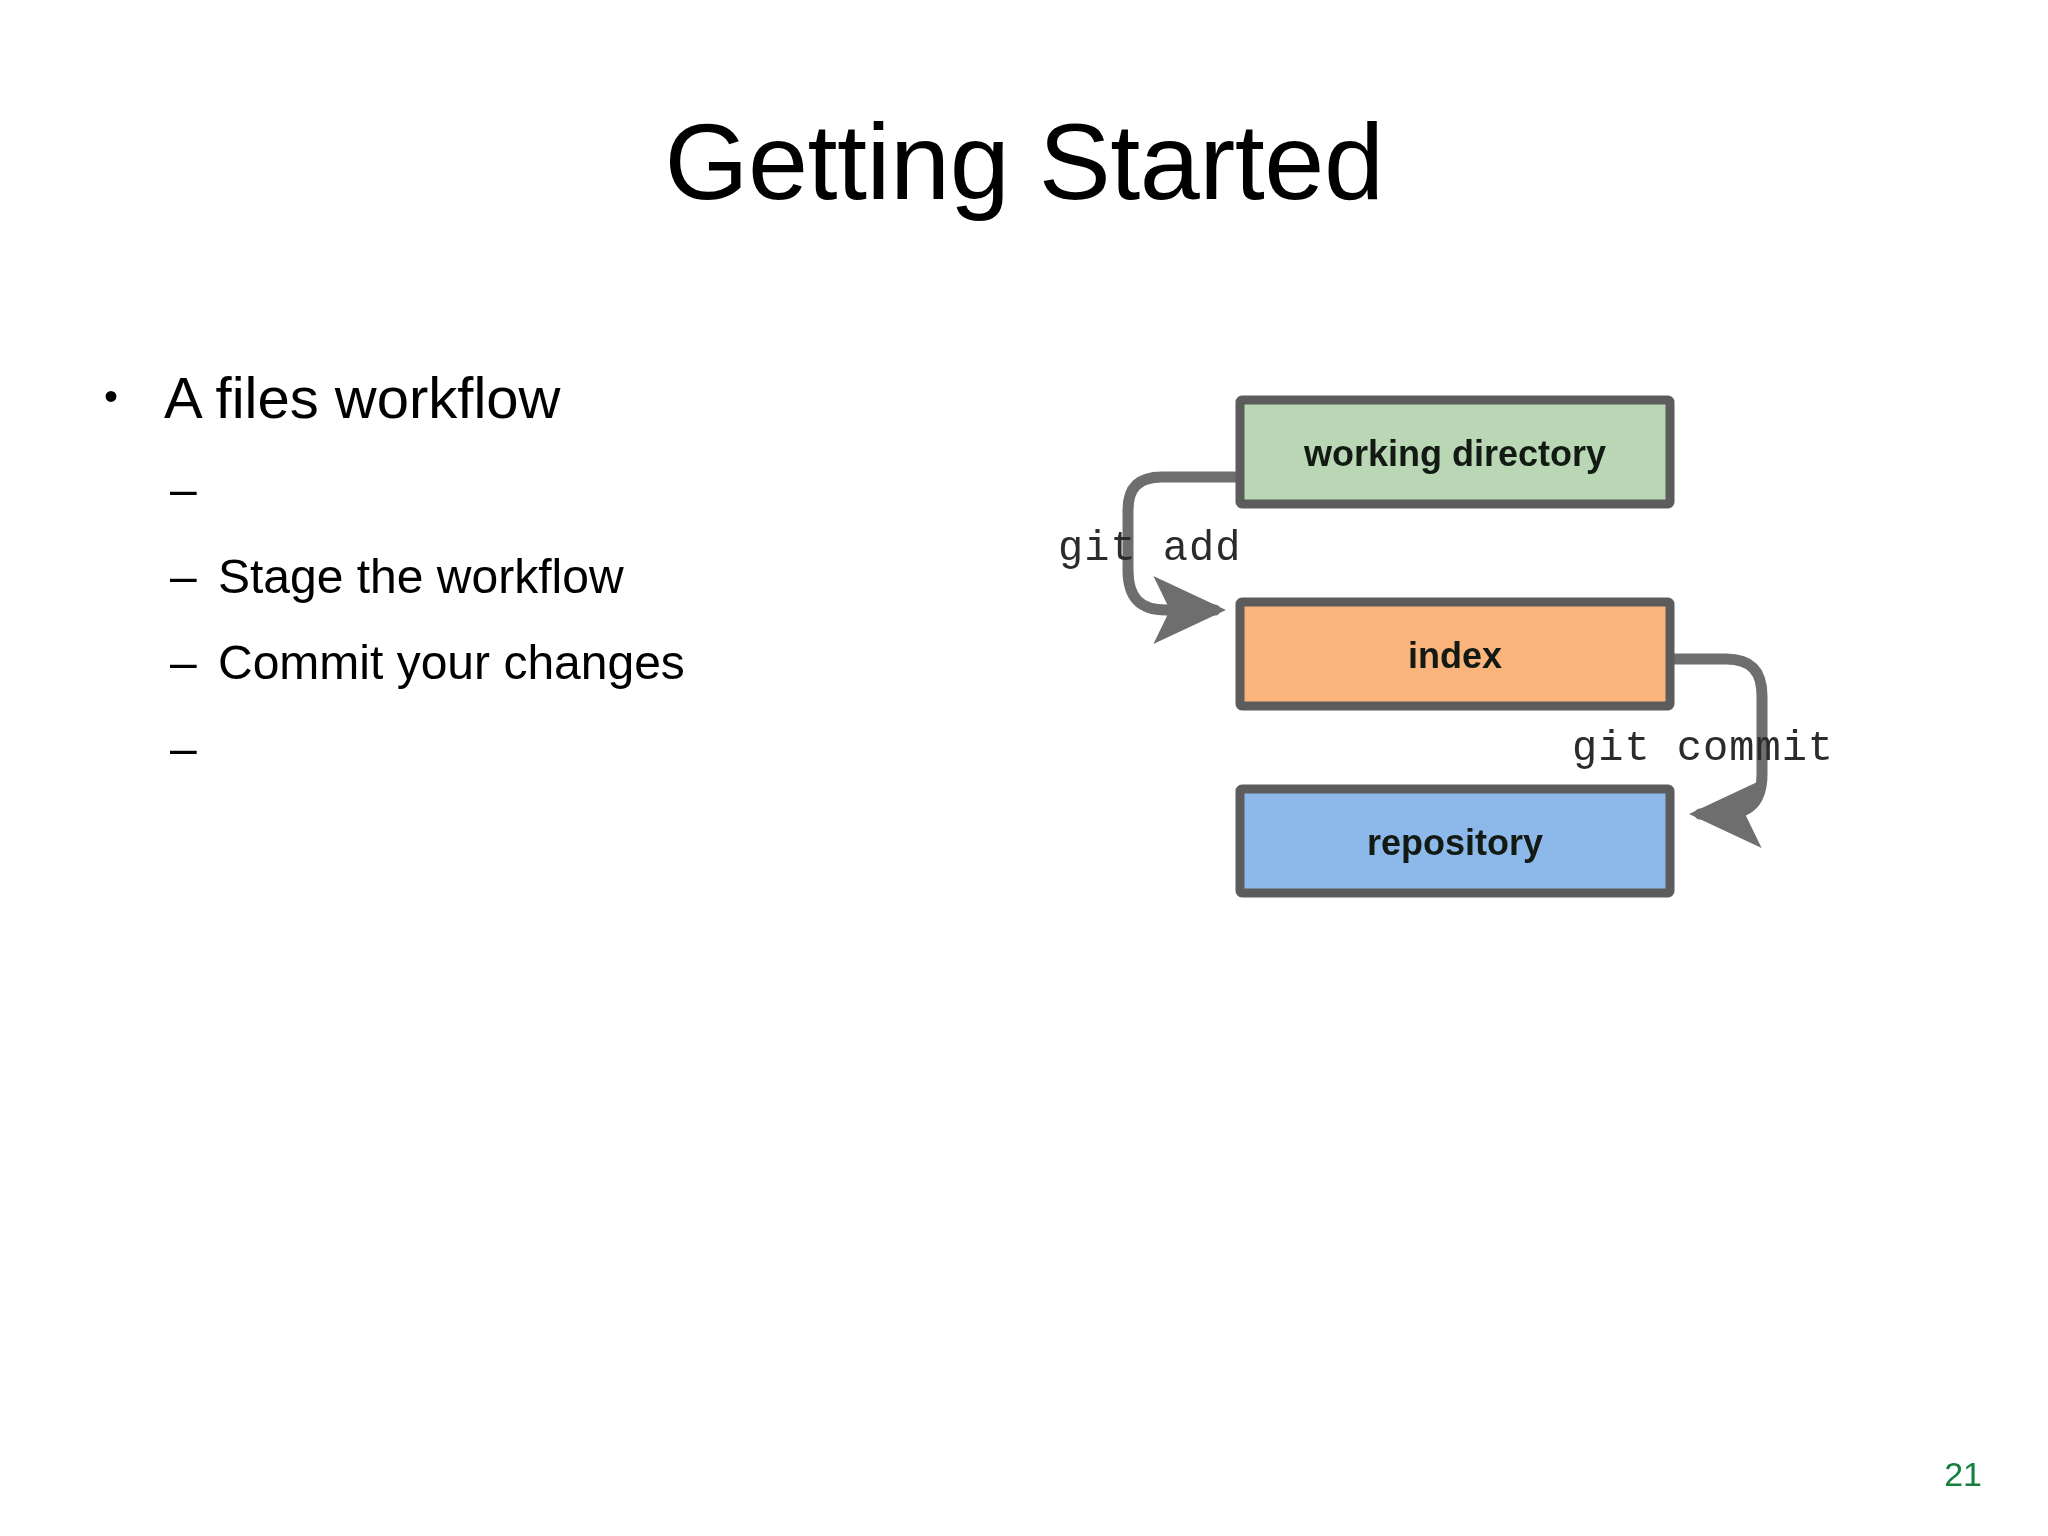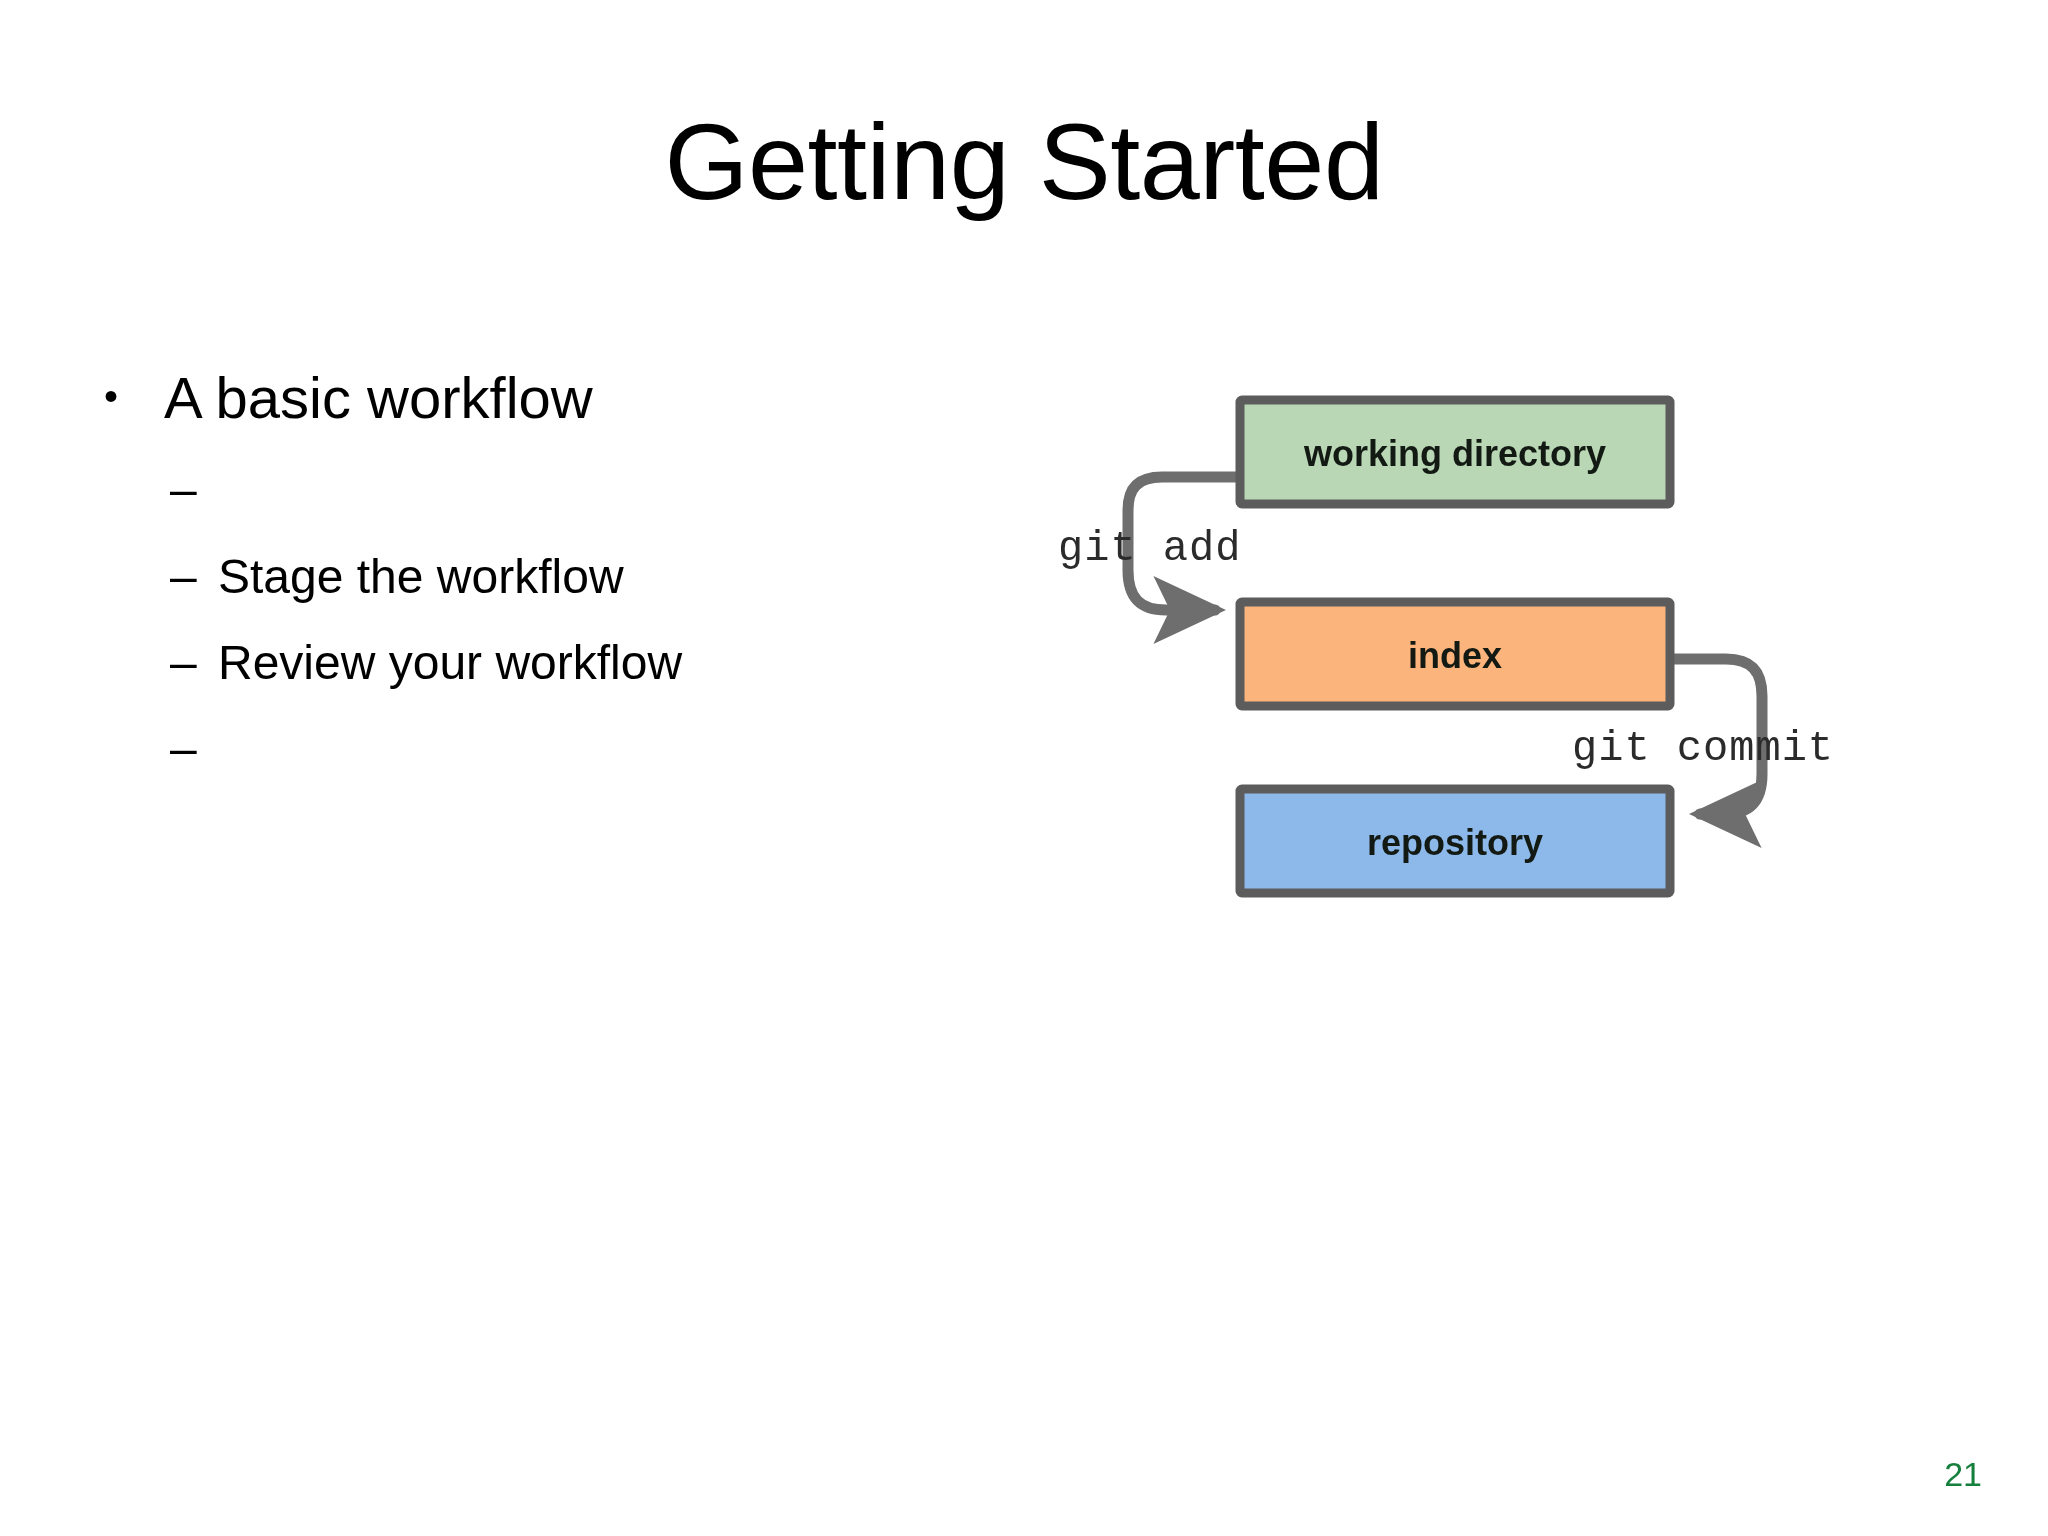--- a/index.html
+++ b/index.html
@@ -126,37 +126,37 @@
 <body>
 
 <div id="slide">
 
   <div id="slide-title">Getting Started</div>
 
   <div id="body-list">
 
     <div class="bullet-l1">
       <span class="marker">•</span>
-      <span class="txt">A basic workflow</span>
+      <span class="txt">A files workflow</span>
     </div>
 
     <div class="sub-list">
 
       <div class="bullet-l2">
         <span class="marker">–</span>
       </div>
 
       <div class="bullet-l2">
         <span class="marker">–</span>
         <span class="txt">Stage the workflow</span>
       </div>
 
       <div class="bullet-l2">
         <span class="marker">–</span>
-        <span class="txt">Review your workflow</span>
+        <span class="txt">Commit your changes</span>
       </div>
 
       <div class="bullet-l2">
         <span class="marker">–</span>
       </div>
 
     </div>
   </div>
 
   <div id="diagram">

